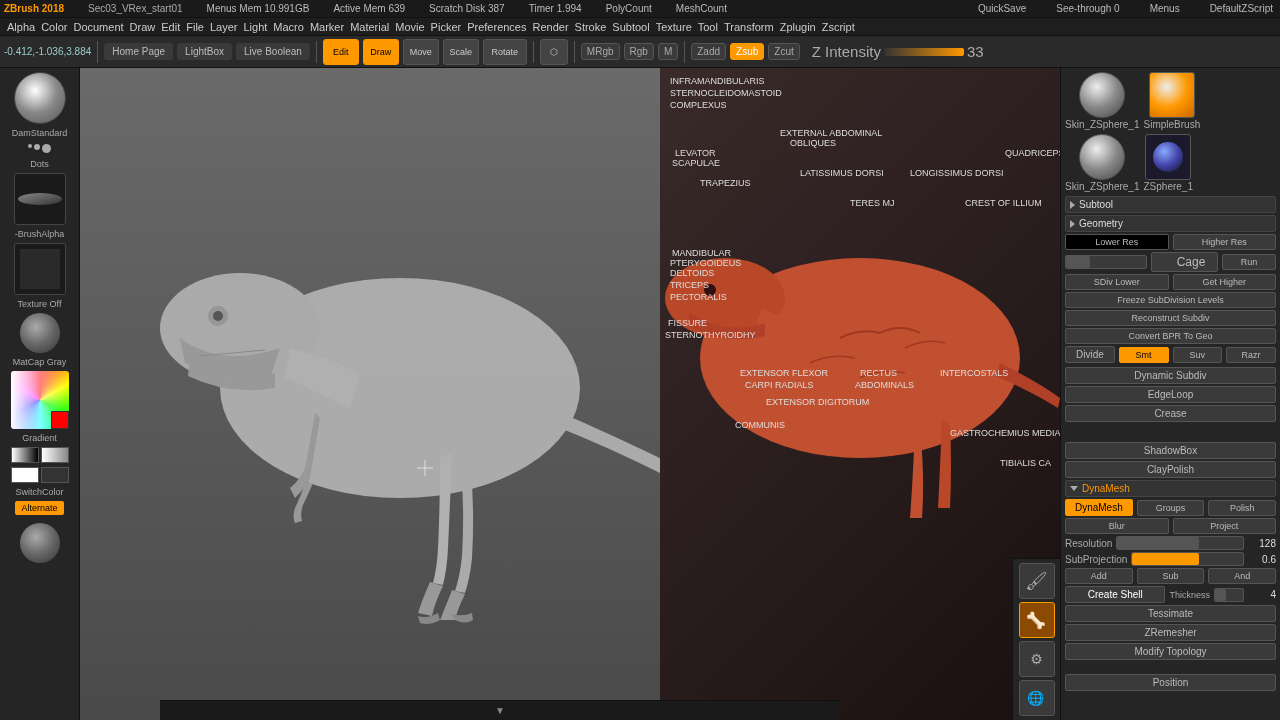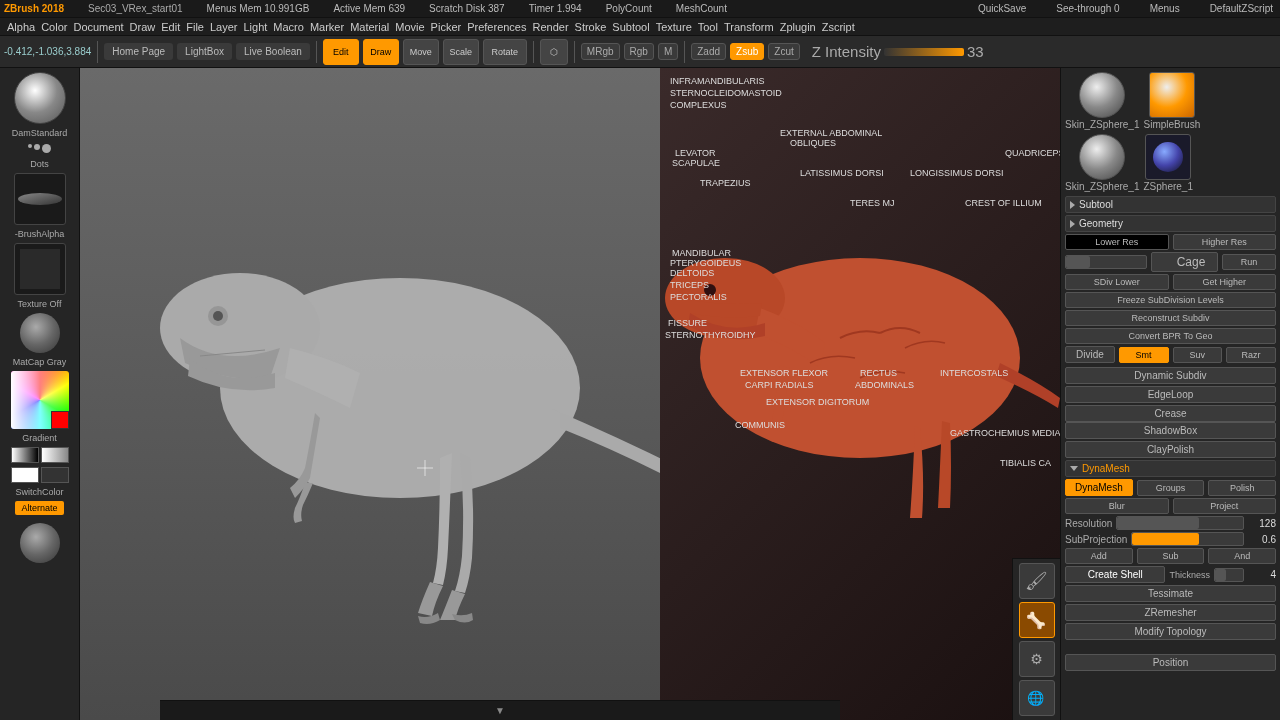--- a/index.html
+++ b/index.html
@@ -567,21 +567,21 @@
       <div class="rp-row">
         <div class="rp-btn" style="font-size:10px;">Divide</div>
         <div class="rp-btn orange" style="font-size:9px;">Smt</div>
         <div class="rp-btn" style="font-size:9px;">Suv</div>
         <div class="rp-btn" style="font-size:9px;">Razr</div>
       </div>
     </div>
 
     <div class="rp-btn" style="width:100%;margin-bottom:2px;">Dynamic Subdiv</div>
     <div class="rp-btn" style="width:100%;margin-bottom:2px;">EdgeLoop</div>
-    <div class="rp-btn" style="width:100%;margin-bottom:0;">Crease</div>
+    <div class="rp-btn" style="width:100%;margin-bottom:20px;">Crease</div>
     <div class="rp-btn" style="width:100%;margin-bottom:2px;">ShadowBox</div>
     <div class="rp-btn" style="width:100%;margin-bottom:2px;">ClayPolish</div>
 
     <div class="rp-header highlighted">
       <span class="triangle-down"></span>
       <span>DynaMesh</span>
     </div>
     <div class="rp-section">
       <div class="rp-row">
         <div class="rp-btn orange">DynaMesh</div>

